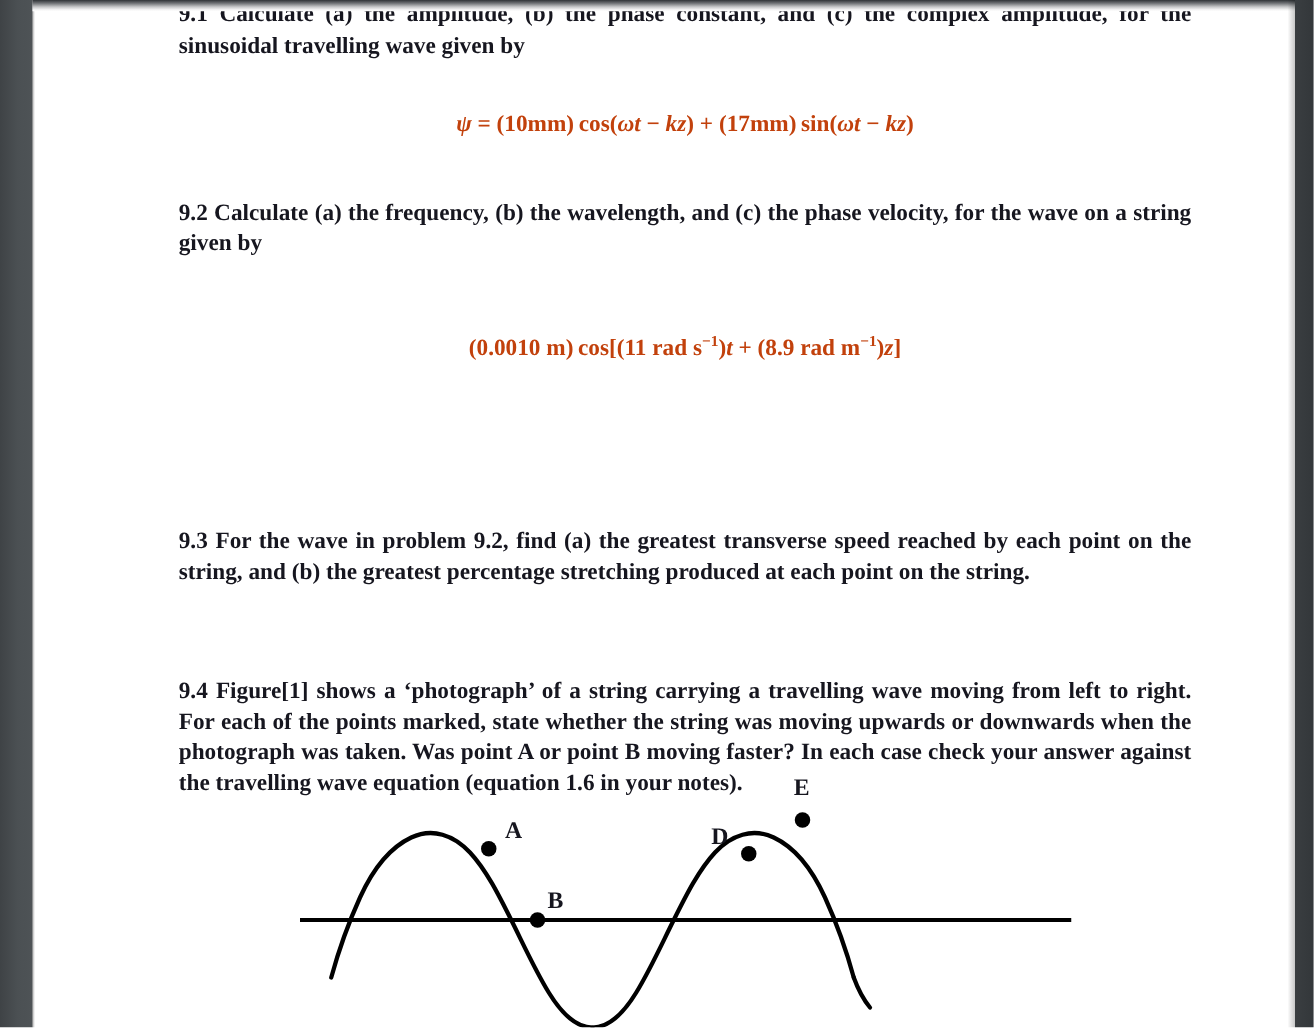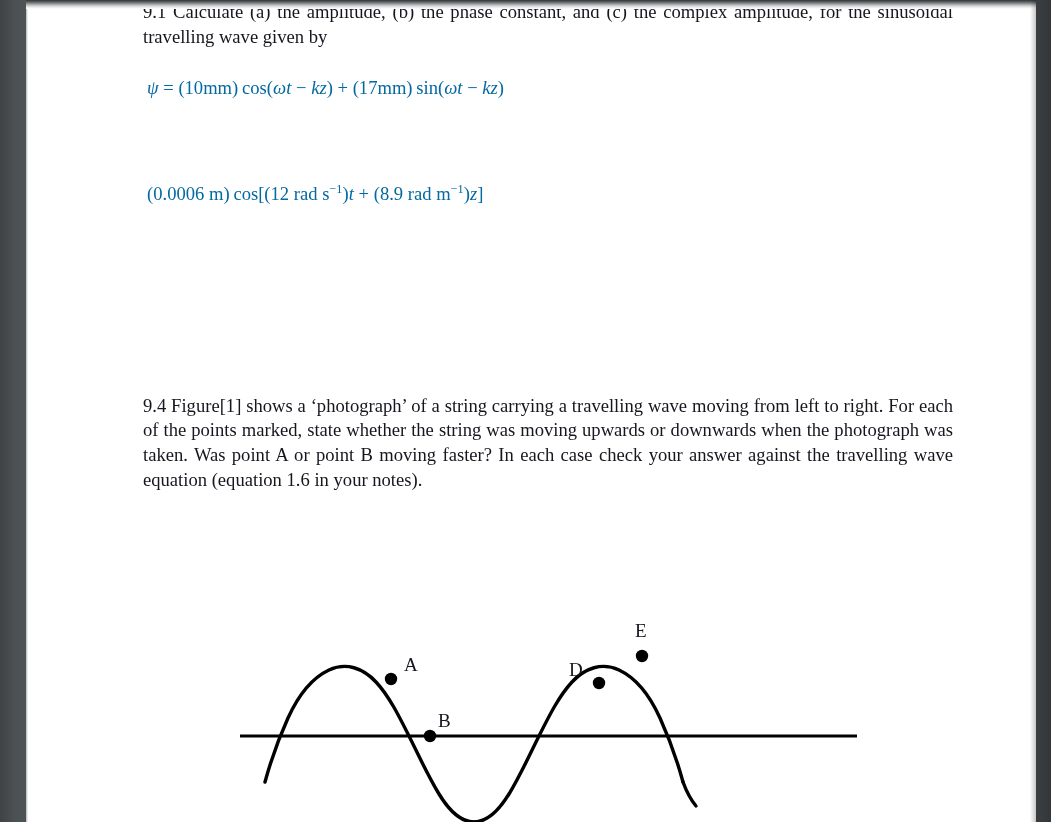--- a/index.html
+++ b/index.html
@@ -52,45 +52,46 @@
     left: 26px; top: 0;
     width: 1010px; height: 9px;
     background: linear-gradient(to bottom, #2f3336 0%, #6d7073 28%, #c8c9ca 62%, #f2f2f2 85%, #ffffff 100%);
   }
 
   .sheet {
     position: absolute;
     left: 26px; top: 0;
     width: 1010px; height: 822px;
     background: transparent;
+    font-weight: bold;
   }
 
   .doc {
     position: absolute;
     left: 117px;      
     top: 0px;
     width: 810px;
   }
 
   p.para {
     margin: 0;
     font-size: 18.6px;
     line-height: 24.8px;
     text-align: justify;
     text-justify: inter-word;
     color: #16161f;
     -webkit-font-smoothing: antialiased;
   }
 
   .eq {
-    margin: 4px;
-    text-align: left;
+    margin: 16px;
+    text-align: center;
     font-size: 18.6px;
     line-height: 24px;
-    color: #0369a1;
+    color: #c2410c;
   }
   .mathvar { font-style: italic; font-family: "Liberation Serif", serif; }
   .greek { font-style: italic; }
   sup.exp { font-size: 0.66em; vertical-align: super; line-height: 0; }
   .spacer-2 { height: 22px; }
   .spacer-3 { height: 31px; }
   .spacer-4 { height: 43px; }
   .spacer-5 { height: 44px; }
 
   .figure-wrap {
@@ -121,32 +122,34 @@
       <p class="para">9.1 Calculate (a) the amplitude, (b) the phase constant, and (c) the complex amplitude, for the sinusoidal travelling wave given by</p>
 
       <div class="spacer-2"></div>
 
       <p class="eq">
         <span class="greek">ψ</span><span>&nbsp;</span><span>=</span><span>&nbsp;</span><span>(10mm)</span><span> </span><span>cos(</span><span class="greek">ω</span><span class="mathvar">t</span><span>&nbsp;</span><span>−</span><span>&nbsp;</span><span class="mathvar">k</span><span class="mathvar">z</span><span>)</span><span>&nbsp;</span><span>+</span><span>&nbsp;</span><span>(17mm)</span><span> </span><span>sin(</span><span class="greek">ω</span><span class="mathvar">t</span><span>&nbsp;</span><span>−</span><span>&nbsp;</span><span class="mathvar">k</span><span class="mathvar">z</span><span>)</span>
       </p>
 
       <div class="spacer-3"></div>
 
+      <p class="para">9.2 Calculate (a) the frequency, (b) the wavelength, and (c) the phase velocity, for the wave on a string given by</p>
 
       <div class="spacer-4"></div>
 
       <p class="eq">
-        <span>(0.0006 m)</span><span> </span><span>cos[(</span><span>12 rad s</span><sup class="exp">−1</sup><span>)</span><span class="mathvar">t</span><span>&nbsp;</span><span>+</span><span>&nbsp;</span><span>(</span><span>8.9 rad m</span><sup class="exp">−1</sup><span>)</span><span class="mathvar">z</span><span>]</span>
+        <span>(0.0010 m)</span><span> </span><span>cos[(</span><span>11 rad s</span><sup class="exp">−1</sup><span>)</span><span class="mathvar">t</span><span>&nbsp;</span><span>+</span><span>&nbsp;</span><span>(</span><span>8.9 rad m</span><sup class="exp">−1</sup><span>)</span><span class="mathvar">z</span><span>]</span>
       </p>
 
       <div class="spacer-5"></div>
 
 
       <div style="height:70px"></div>
 
+      <p class="para">9.3 For the wave in problem 9.2, find (a) the greatest transverse speed reached by each point on the string, and (b) the greatest percentage stretching produced at each point on the string.</p>
 
       <div style="height:70px"></div>
 
       <p class="para">9.4 Figure[1] shows a ‘photograph’ of a string carrying a travelling wave moving from left to right. For each of the points marked, state whether the string was moving upwards or downwards when the photograph was taken. Was point A or point B moving faster? In each case check your answer against the travelling wave equation (equation 1.6 in your notes).</p>
     </div>
 
     <div class="figure-wrap">
       <svg width="1010" height="222" viewBox="0 0 1010 222">
 
         <line x1="214" y1="136" x2="831" y2="136" stroke="#000000" stroke-width="3.2" stroke-linecap="butt"></line>

